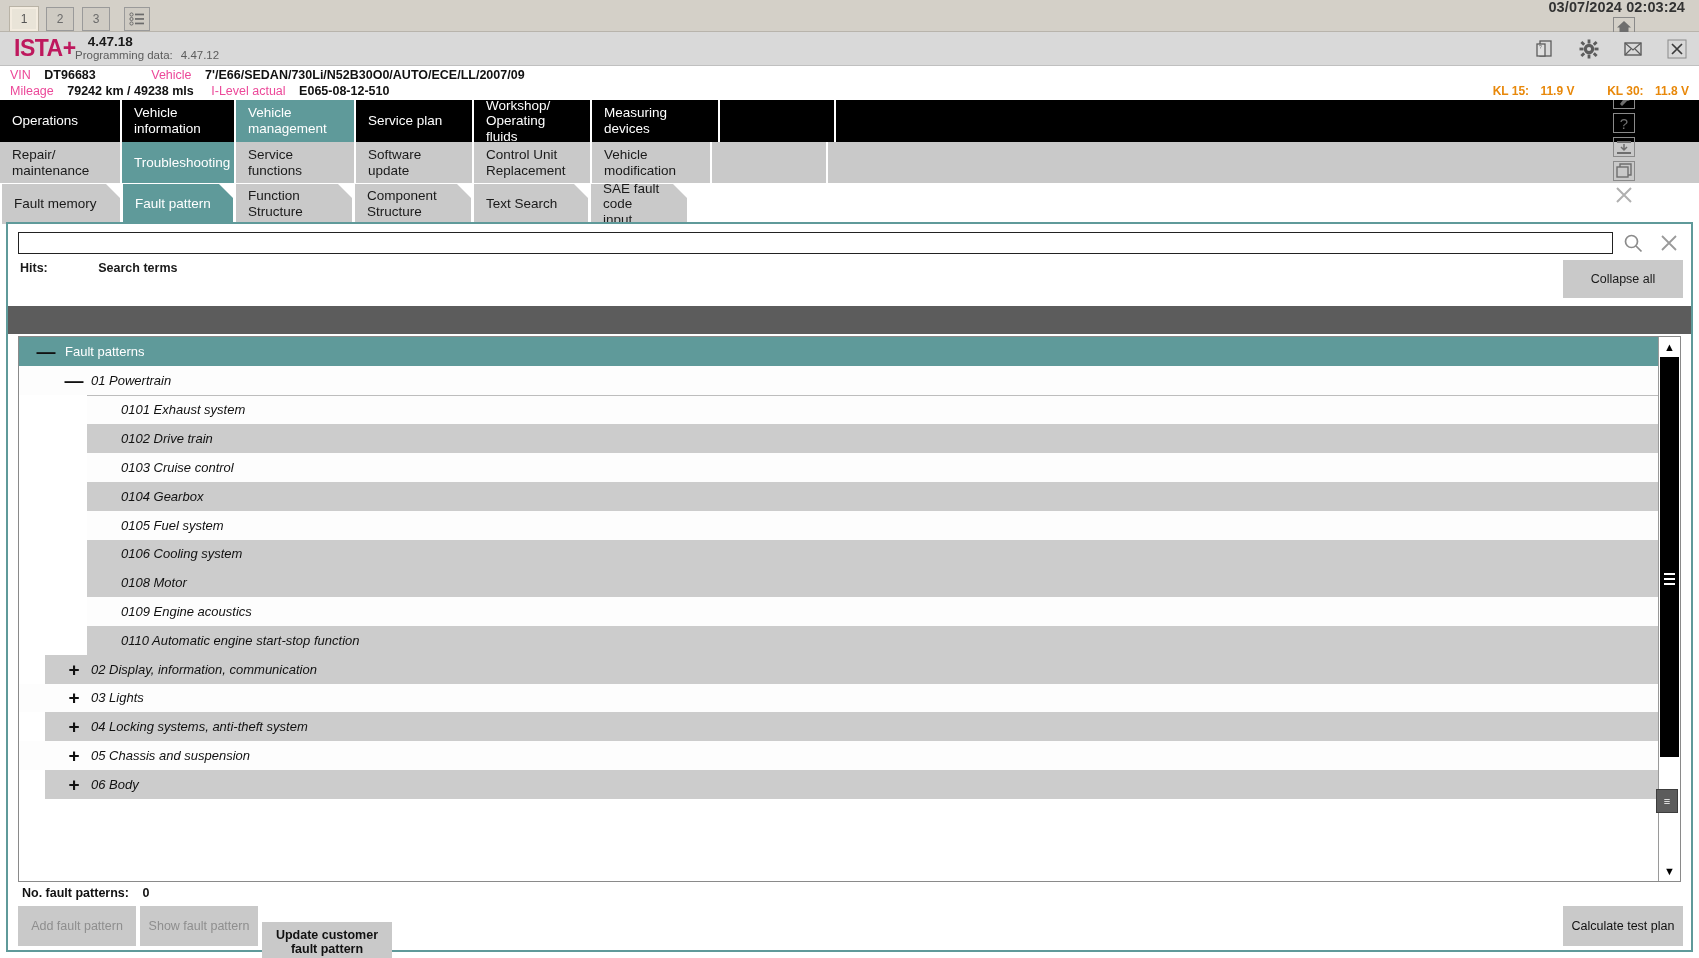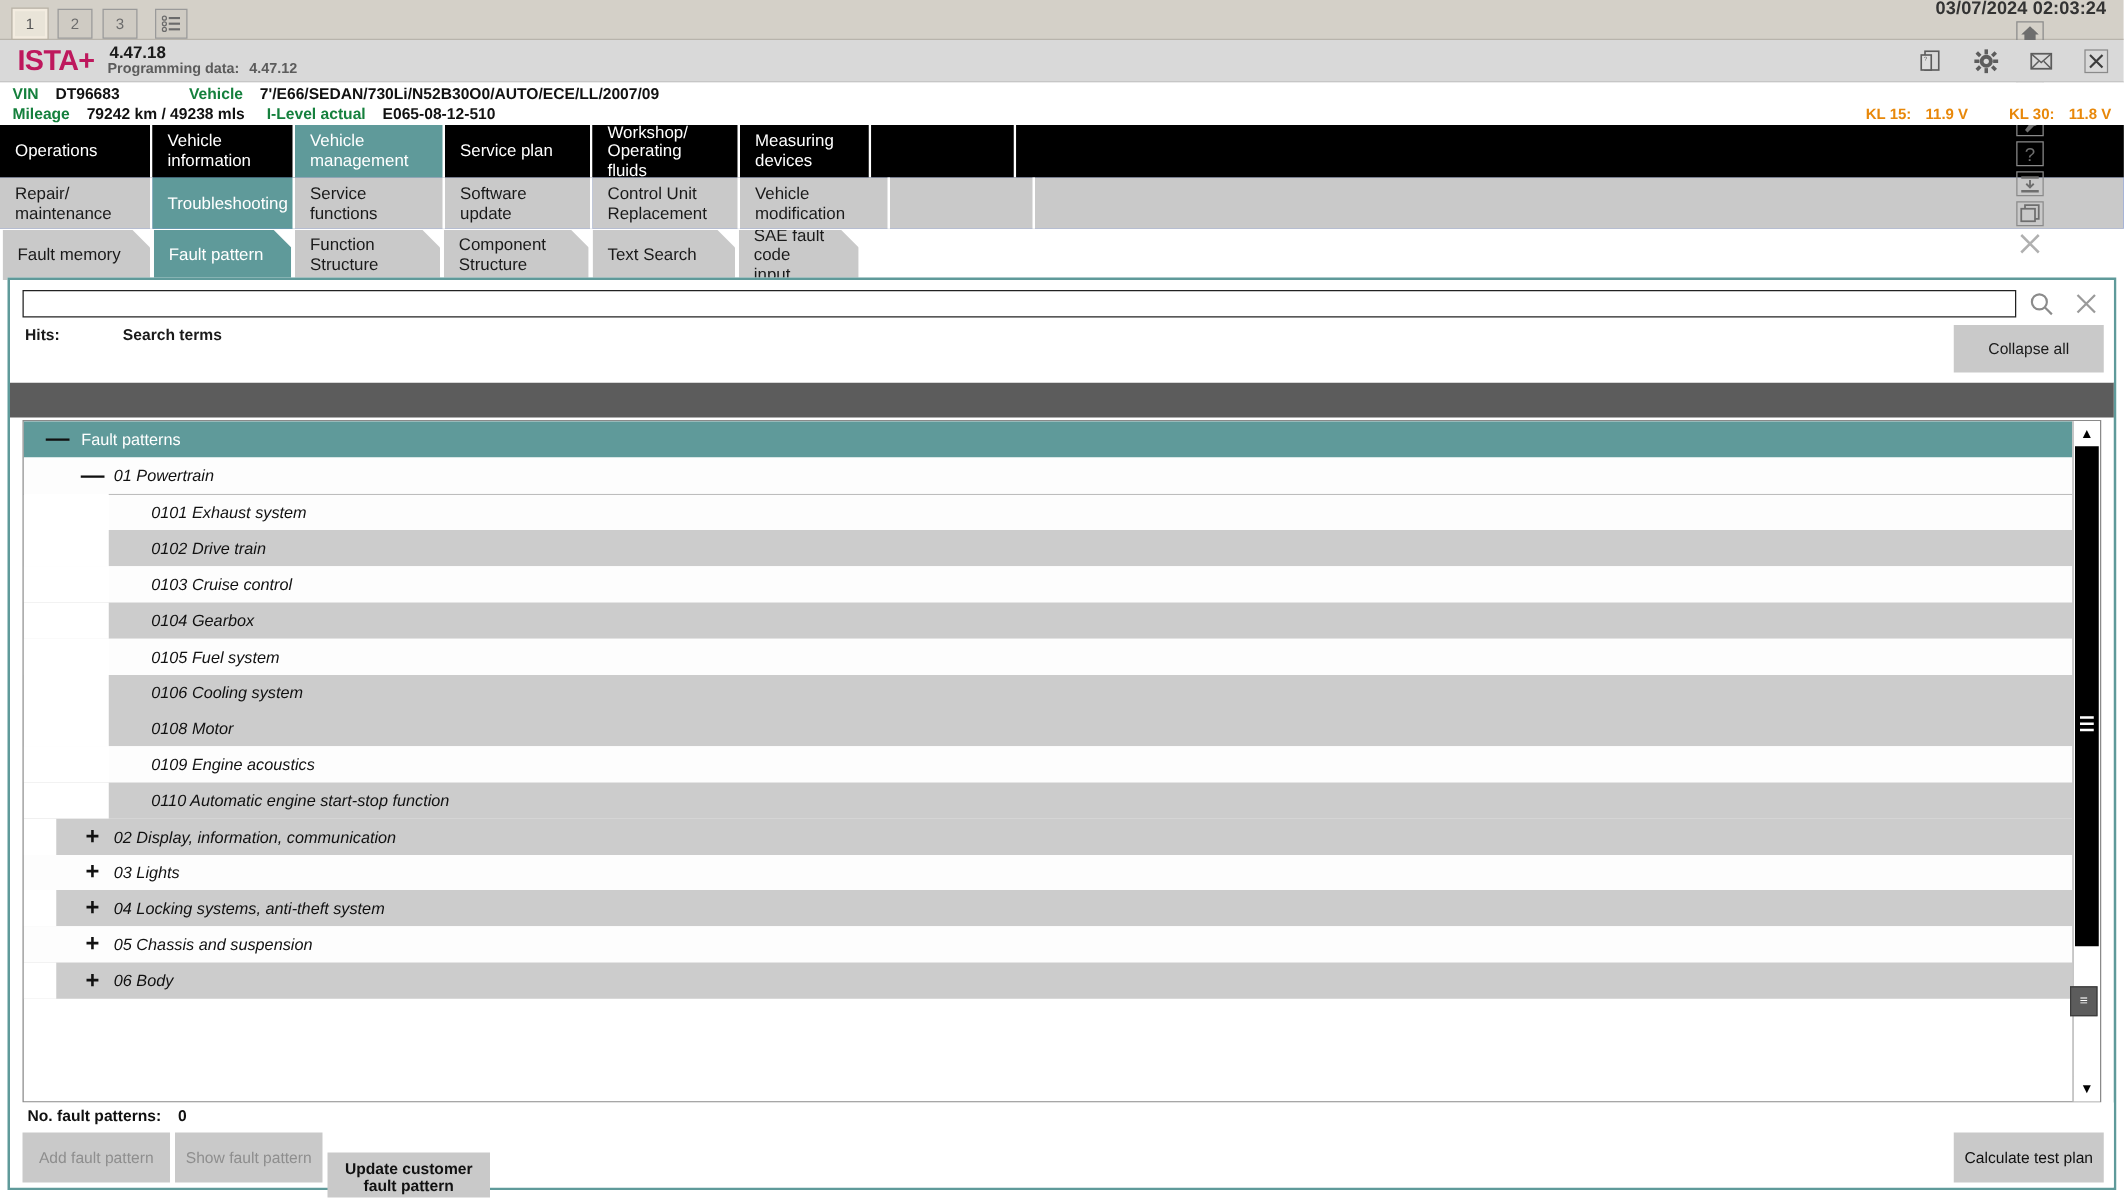--- a/index.html
+++ b/index.html
@@ -49,38 +49,38 @@
     border-bottom: 1px solid #c0c0c0;
     display: flex; align-items: center; position: relative;
   }
   .brand-ista {
     font-size: 23px; font-weight: bold; color: #be185d;
     margin-left: 14px; letter-spacing: -0.5px;
   }
   .brand-ver { font-size: 13.5px; font-weight: bold; color: #1a1a1a; margin-left: 12px; align-self: flex-start; margin-top:2px;}
   .brand-pd {
     font-size: 11.5px; color: #5c5c5c; position: absolute;
-    left: 78px; top: 17px; font-weight: bold;
+    left: 67px; top: 17px; font-weight: normal;
   }
   .brand-pd span { margin-left: 8px; color:#5c5c5c; }
   .brandbar .right-icons { margin-left: auto; display: flex; align-items: center; }
   .bicon {
     width: 44px; height: 32px; display: flex; align-items: center; justify-content: center;
     color: #5c5c5c;
   }
 
   
   .vehbar {
     height: 34px; background: #ffffff; position: relative;
     font-size: 12.5px; color: #1a1a1a;
   }
   .vrow { position: absolute; white-space: nowrap; }
   .vrow.r1 { top: 2px; left: 10px; }
   .vrow.r2 { top: 18px; left: 10px; }
-  .vlabel { font-weight: bold; color: #15803d; }
+  .vlabel { font-weight: normal; color: #ec4899; }
   .vval { font-weight: bold; color: #111; }
   .klbox { position: absolute; right: 10px; top: 18px; font-size: 12px; font-weight: bold; color: #e8880a; white-space: nowrap;}
   .klbox .sep { display:inline-block; width: 26px; }
 
   
   .nav1 { height: 42px; background: #000; display: flex; }
   .nav1 .cell {
     color: #fff; font-size: 13.5px; display: flex; align-items: center;
     padding: 0 12px; border-right: 2px solid #fff; background: #000;
     line-height: 1.15;
@@ -367,21 +367,21 @@
     <span style="margin-left:8px">11.8 V</span>
   </div>
 </div>
 
 <div class="nav1">
   <div class="cell" style="width:122px">Operations</div>
   <div class="cell" style="width:114px">Vehicle information</div>
   <div class="cell sel" style="width:120px">Vehicle<br>management</div>
   <div class="cell" style="width:118px">Service plan</div>
   <div class="cell" style="width:118px">Workshop/<br>Operating fluids</div>
-  <div class="cell" style="width:105px">Measuring devices</div>
+  <div class="cell" style="width:128px">Measuring devices</div>
   <div class="cell" style="width:116px"></div>
   <div class="filler"></div>
 </div>
 
 <div class="nav2">
   <div class="cell" style="width:122px">Repair/<br>maintenance</div>
   <div class="cell sel" style="width:114px">Troubleshooting</div>
   <div class="cell" style="width:120px">Service functions</div>
   <div class="cell" style="width:118px">Software update</div>
   <div class="cell" style="width:118px">Control Unit<br>Replacement</div>

